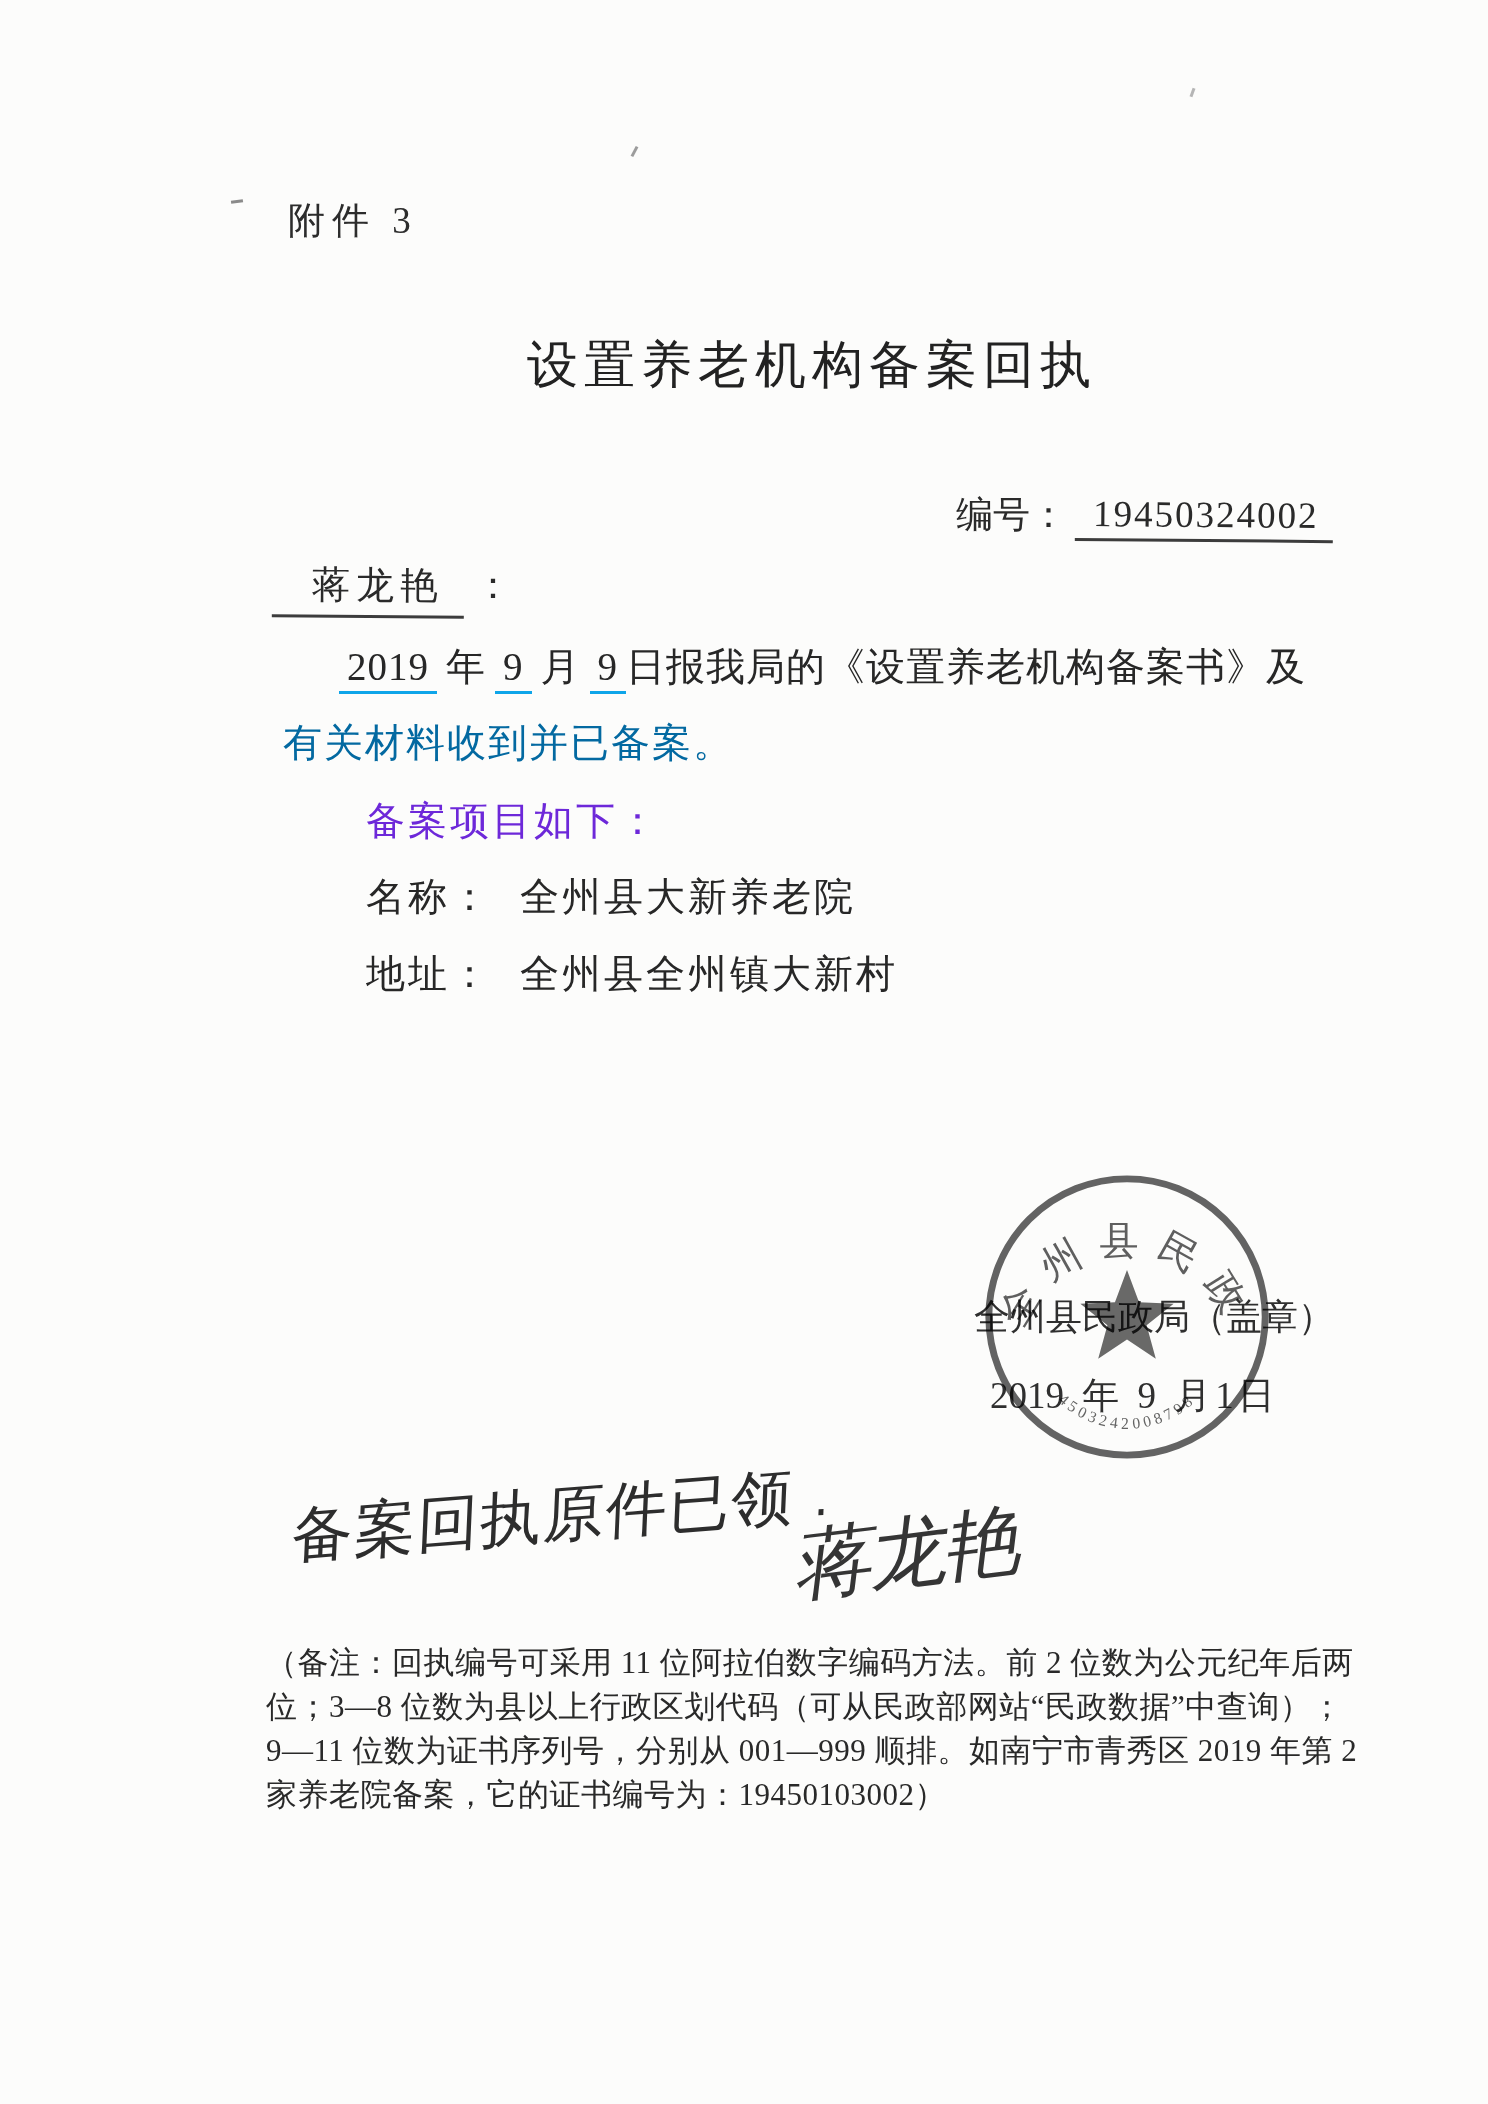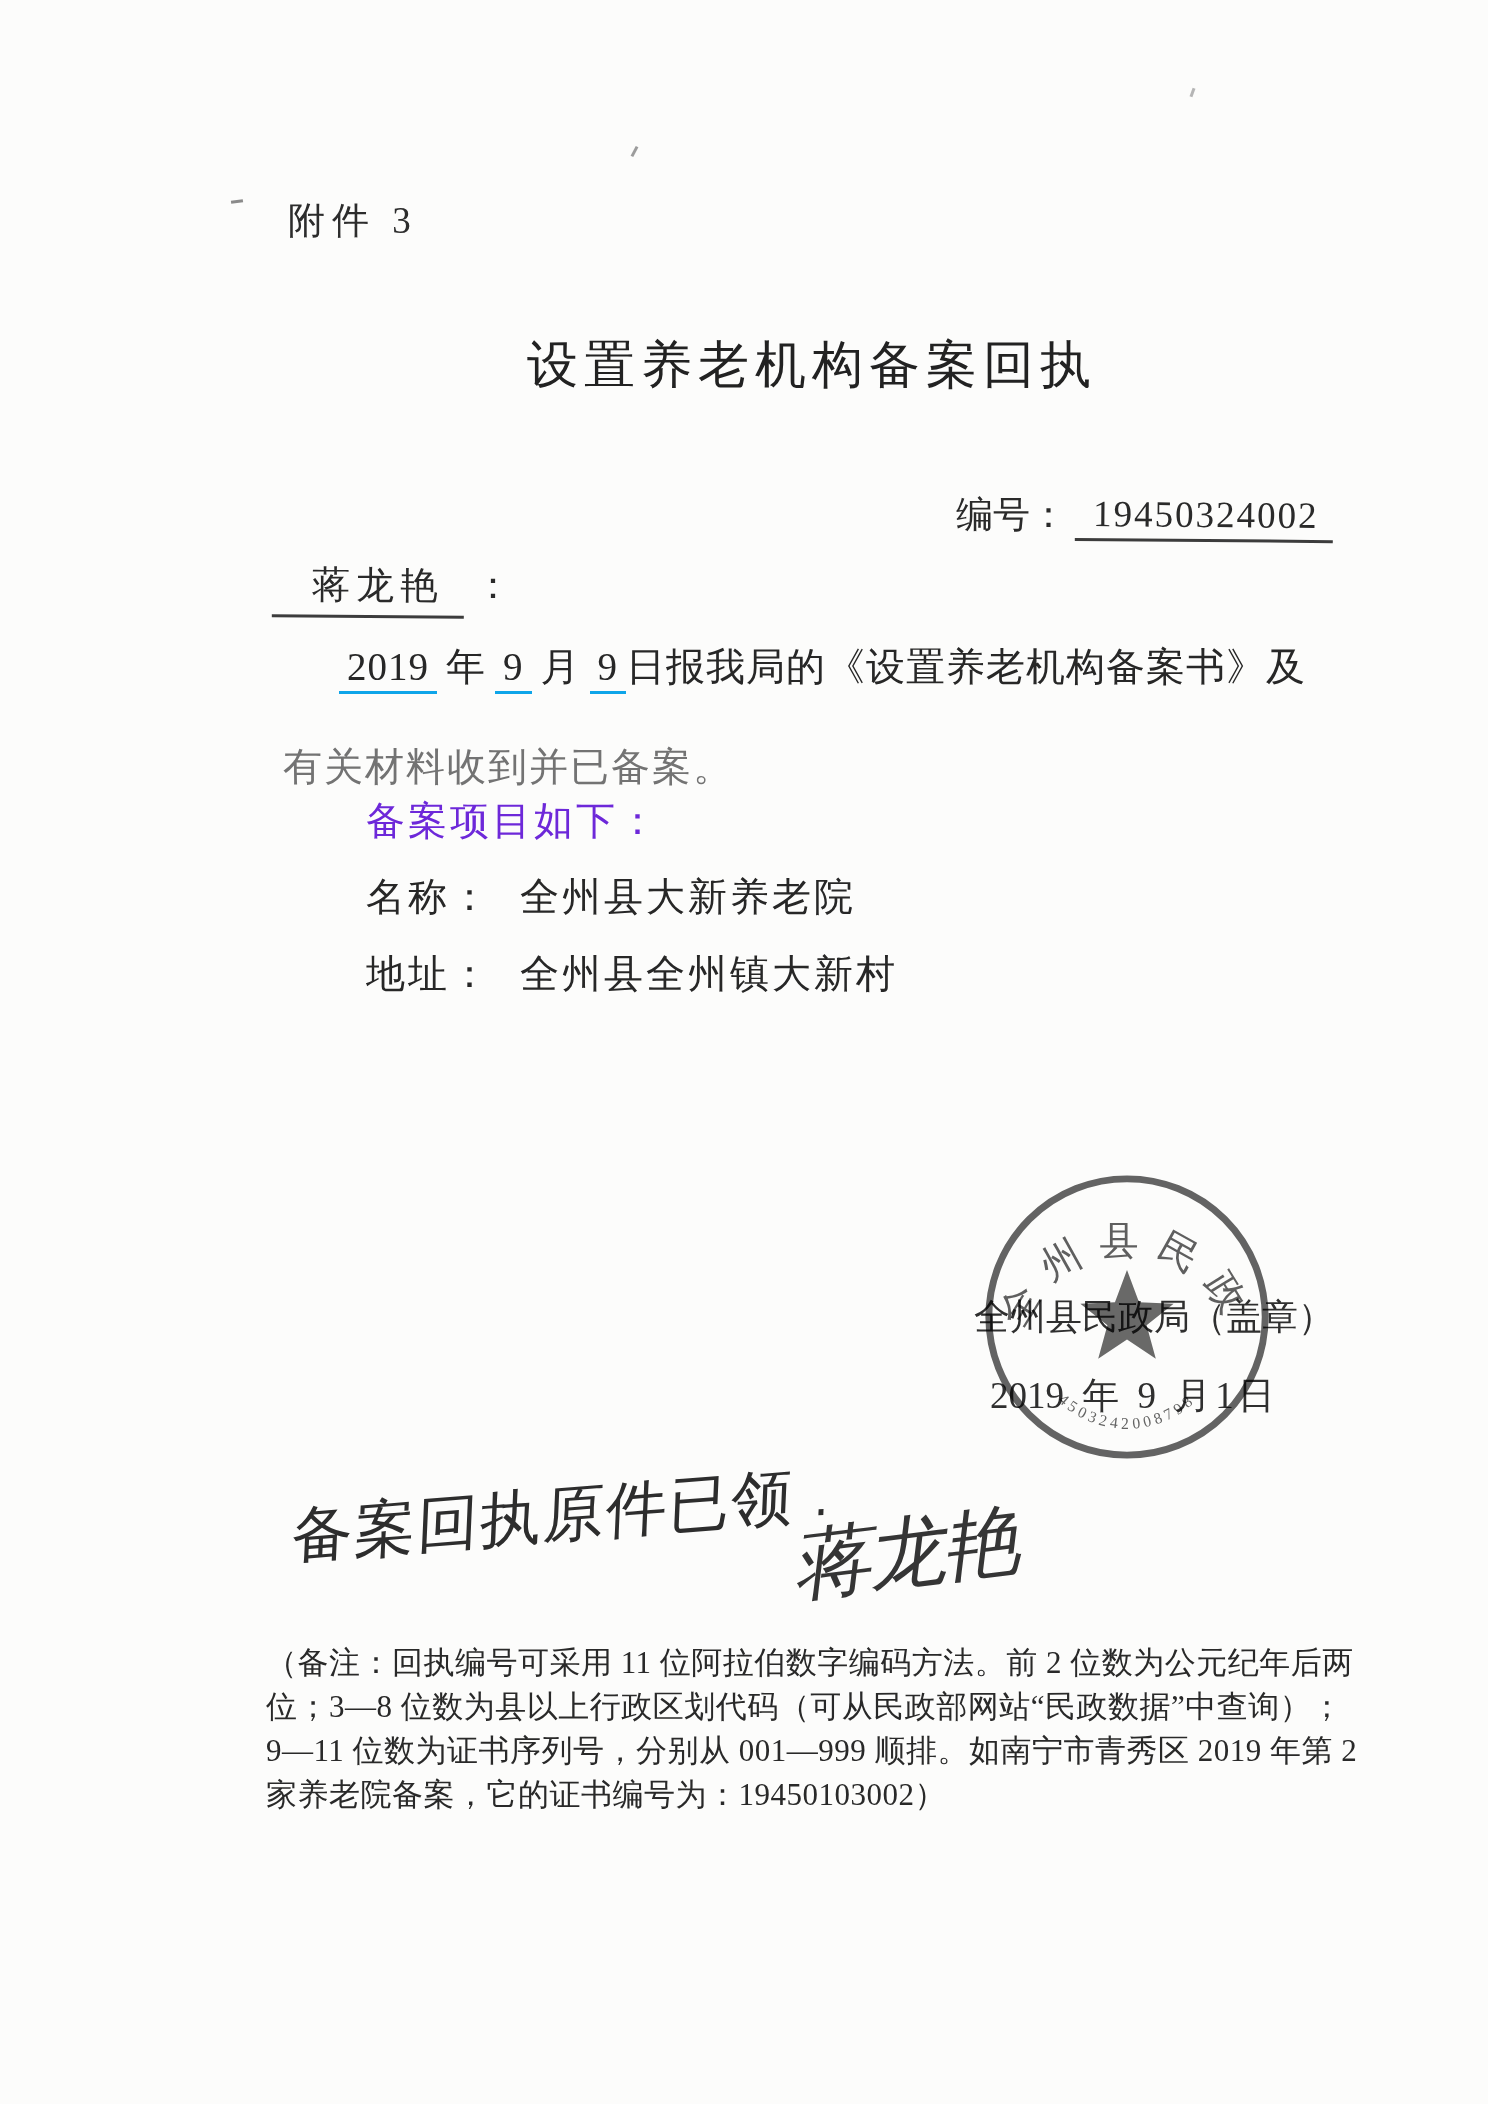--- a/index.html
+++ b/index.html
@@ -51,21 +51,21 @@
   }
   .para1 .ind{display:inline-block;width:56px;}
   .u{
     display:inline-block;
     border-bottom:3px solid #0ea5e9;
     padding:0 8px 2px;
   }
   .unit{margin:0 9px;}
   .para2{
     position:absolute;left:283px;top:716px;
-    font-size:39px;letter-spacing:2px;color:#737373;margin-top:24px;
+    font-size:39px;letter-spacing:2px;color:#0369a1;
   }
   .items-intro{
     position:absolute;left:366px;top:794px;
     font-size:39px;letter-spacing:3px;color:#6d28d9;
   }
   .field{
     position:absolute;left:366px;
     font-size:39px;letter-spacing:3px;white-space:nowrap;color:#272727;
   }
   .field.name-row{top:870px;}

